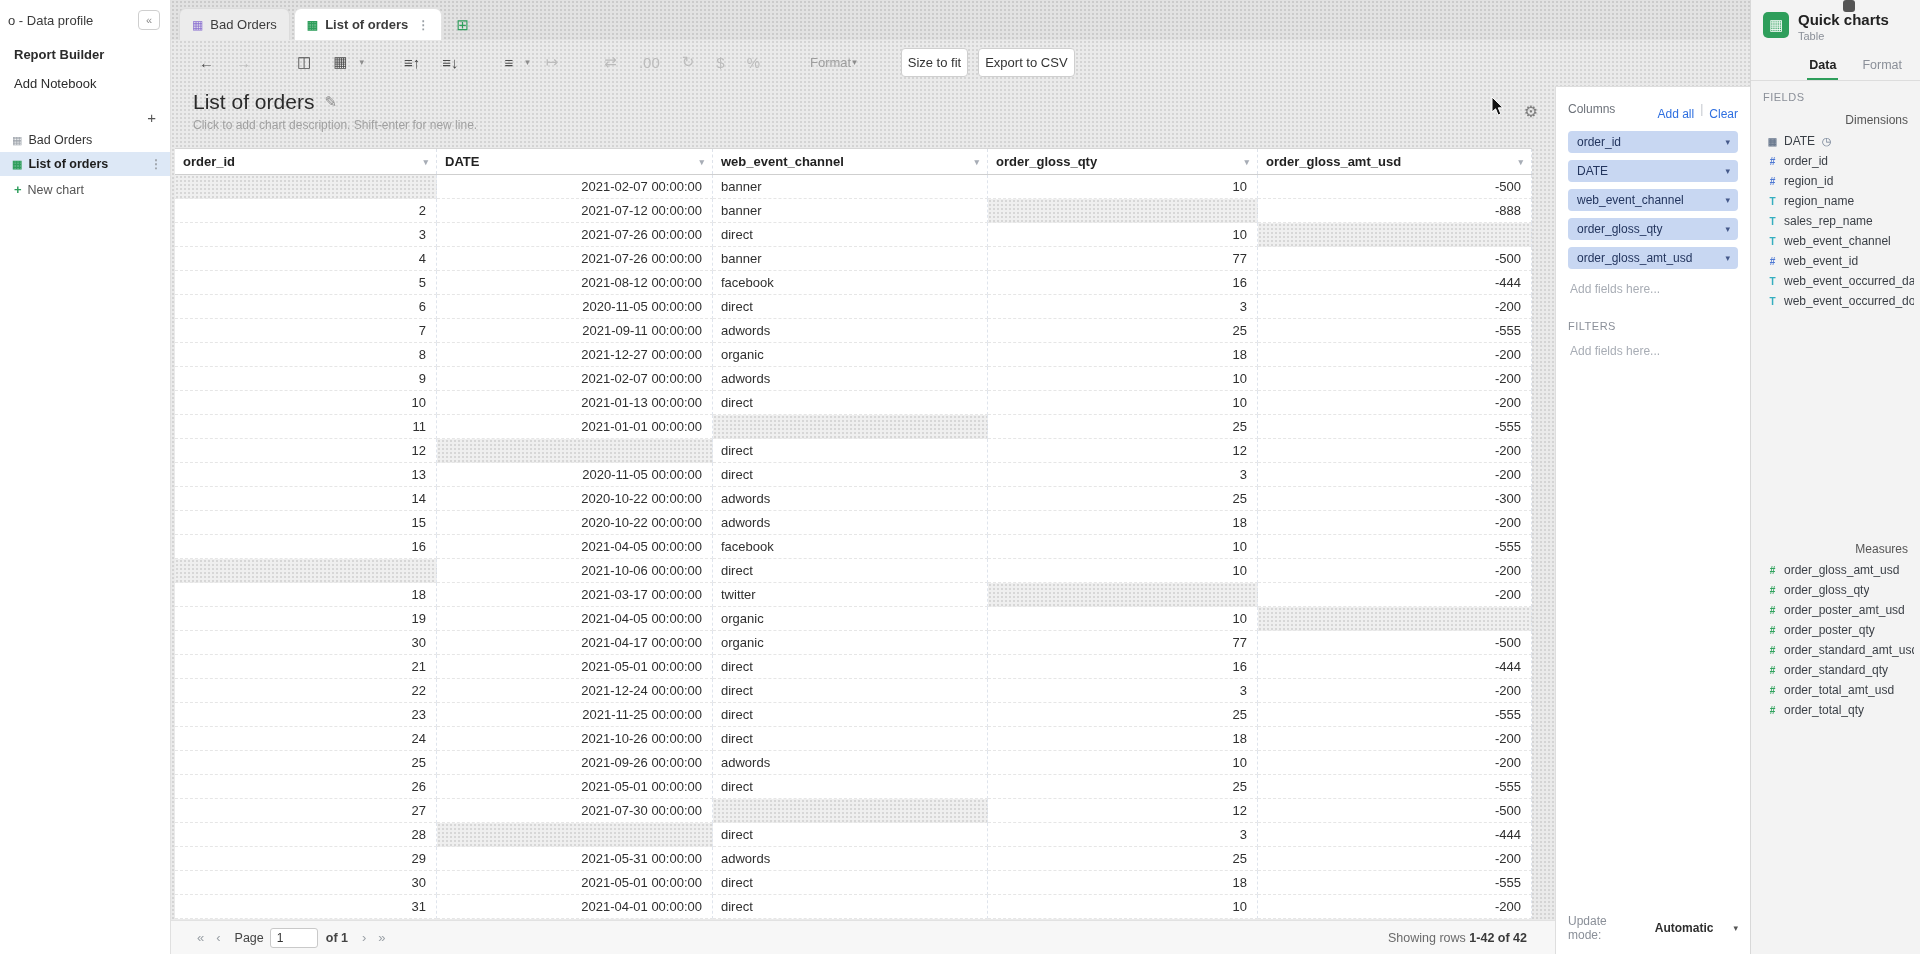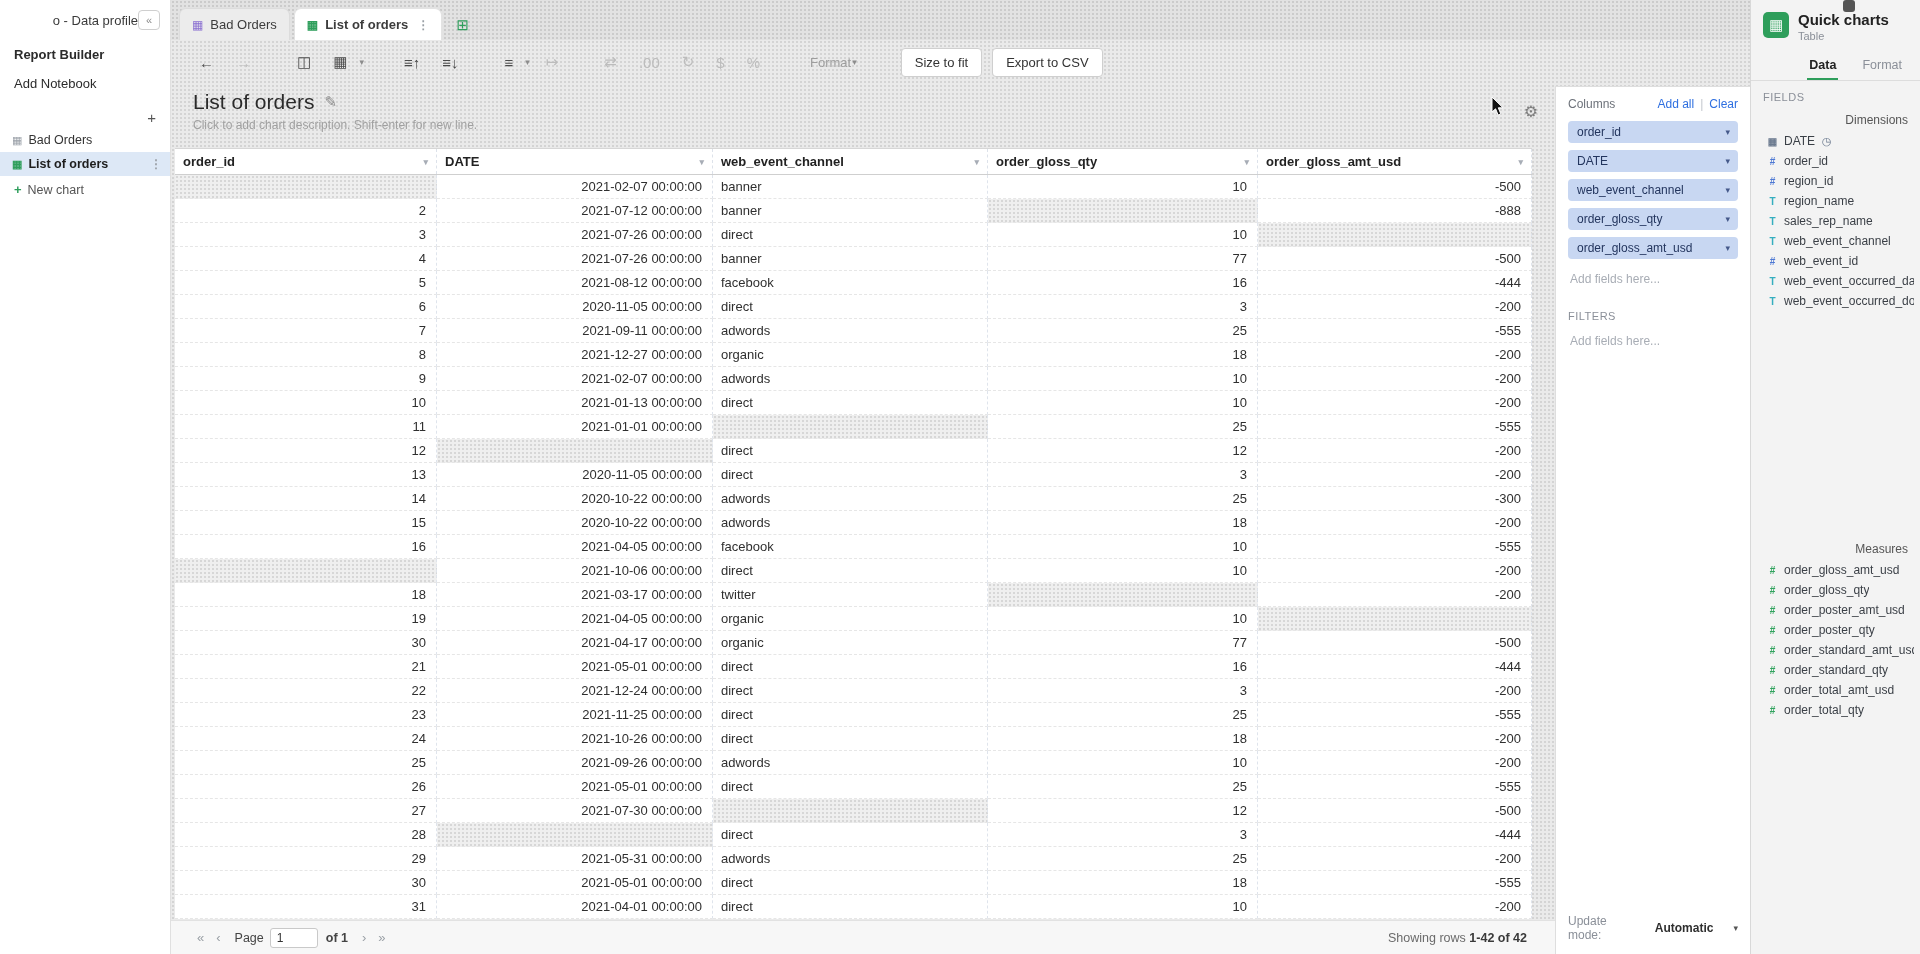--- a/index.html
+++ b/index.html
@@ -9,21 +9,21 @@
 
   .dots { background-color:#eaeaea;
           background-image: radial-gradient(#d4d4d4 0.9px, transparent 0.9px);
           background-size:4px 4px; }
   .dots-dark { background-color:#e2e2e2;
           background-image: radial-gradient(#cbcbcb 0.9px, transparent 0.9px);
           background-size:4px 4px; }
 
   
   .sidebar { width:171px; height:100%; background:#fff; border-right:1px solid #e0e0e0; flex:none; font-size:13px; }
-  .sb-top { display:flex; align-items:center; justify-content:flex-end; padding:10px 10px 10px 8px; }
+  .sb-top { display:flex; align-items:center; justify-content:space-between; padding:10px 10px 10px 8px; }
   .sb-title { font-size:13px; color:#3a3a3a; white-space:nowrap; overflow:hidden; }
   .sb-collapse { width:22px; height:20px; border:1px solid #cfcfcf; border-radius:4px; background:#fff;
                  color:#8a8a8a; font-size:11px; display:flex; align-items:center; justify-content:center; cursor:pointer; }
   .sb-link { padding:7px 14px; font-size:13px; color:#2b2b2b; cursor:pointer; }
   .sb-link.bold { font-weight:bold; }
   .sb-plusrow { display:flex; justify-content:flex-end; padding:14px 14px 4px 14px; }
   .sb-plus { color:#555; font-size:15px; cursor:pointer; line-height:12px; }
   .sb-item { display:flex; align-items:center; gap:6px; padding:5px 8px 5px 12px; font-size:12.5px; color:#333; cursor:pointer; }
   .sb-item .grid-ic { font-size:11px; color:#9aa0a8; }
   .sb-item.selected { background:#dde8f6; font-weight:bold; color:#1d1d1d; }
@@ -49,21 +49,21 @@
   .main { flex:1; display:flex; flex-direction:column; min-width:0; }
 
   
   .toolbar { height:44px; display:flex; align-items:center; gap:10px; padding-left:22px; flex:none; }
   .tb-ic { font-size:15px; color:#4a4a4a; cursor:pointer; padding:2px 6px; }
   .tb-ic.disabled { color:#bcbcbc; cursor:default; }
   .tb-sep { width:14px; }
   .tb-caret { font-size:9px; color:#8c8c8c; margin-left:-4px; }
   .tb-chip { display:flex; align-items:center; gap:5px; color:#9d9d9d; font-size:13px; padding:5px 10px; cursor:default; }
   .tb-btn { background:#fff; border:1px solid #cfcfcf; border-radius:4px; font-size:13px; color:#333;
-            padding:6px 13px; cursor:pointer; }
+            padding:6px 6px; cursor:pointer; }
 
   
   .chart-header { height:64px; flex:none; padding:6px 0 0 22px; position:relative; }
   .ch-titlerow { display:flex; align-items:center; gap:10px; }
   .ch-title { font-size:21px; color:#2b2b2b; }
   .pencil { color:#8b8b8b; font-size:15px; cursor:pointer; }
   .ch-desc { font-size:12px; color:#a0a0a0; margin-top:4px; }
   .gear { position:absolute; right:17px; top:18px; color:#7d7d7d; font-size:16px; cursor:pointer; }
   .cursor-arrow { position:absolute; right:50px; top:12px; pointer-events:none; }
 
@@ -94,21 +94,21 @@
   .pg-right b { color:#3a3a3a; font-weight:bold; }
 
   
   .columns-col { width:195px; flex:none; display:flex; flex-direction:column; }
   .cc-spacer { height:46px; flex:none; }
   .columns-panel { flex:1; background:#fff; border-left:1px solid #dedede; border-top:1px solid #dedede;
                    display:flex; flex-direction:column; padding:10px 12px; min-height:0; }
   .cp-header { display:flex; align-items:center; font-size:12px; margin-bottom:10px; }
   .cp-title { color:#6d727a; }
   .cp-links { margin-left:auto; display:flex; gap:6px; align-items:center; }
-  .cp-link { color:#2e6fe0; cursor:pointer; font-size:12px; }
+  .cp-link { color:#2e6fe0; cursor:pointer; font-size:12px;margin-top:10px; }
   .cp-divider { color:#c4c8ce; }
   .pill { display:flex; align-items:center; justify-content:space-between; background:#c8d7f2; border-radius:4px;
           height:22px; padding:0 8px 0 9px; margin-bottom:7px; font-size:12px; color:#23355e; cursor:pointer; }
   .pill-caret { color:#45598a; font-size:9px; }
   .cp-placeholder { font-size:12px; color:#a8adb5; padding:6px 2px 2px 2px; cursor:text; }
   .cp-section { font-size:11px; letter-spacing:.5px; color:#8a8f98; margin:22px 0 6px 0; }
   .cp-footer { margin-top:auto; display:flex; align-items:center; gap:20px; font-size:12px; padding-bottom:2px; }
   .cp-footer-label { color:#8a8f98; }
   .cp-footer-value { color:#2f2f2f; font-weight:bold; cursor:pointer; }
   .cp-footer-caret { font-size:9px; color:#555; }

